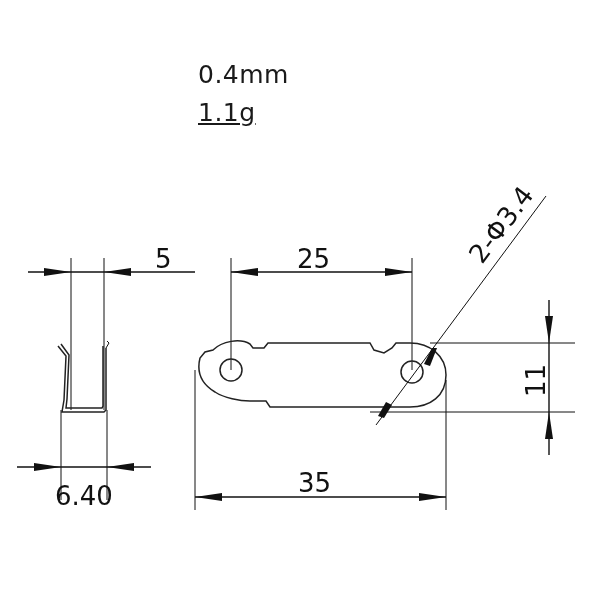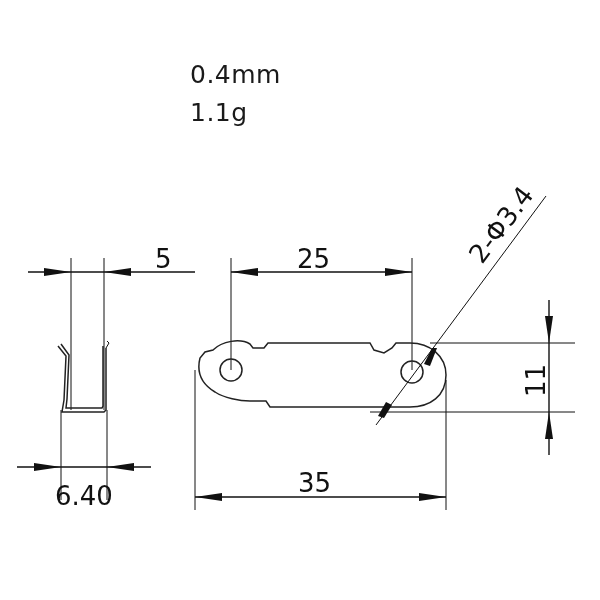--- a/index.html
+++ b/index.html
@@ -1,19 +1,19 @@
 <!DOCTYPE html>
 <html><head>
   <meta charset="utf-8">
   <style>
     html, body { margin: 0; padding: 0; background: #ffffff; }
     body { width: 600px; height: 600px; position: relative; overflow: hidden; }
-    .spec { position: absolute; left: 190px; font-family: "DejaVu Sans", sans-serif; font-size: 25px; color: #1a1a1a; letter-spacing: 0.5px; }
+    .spec { position: absolute; left: 198px; font-family: "DejaVu Sans", sans-serif; font-size: 25px; color: #1a1a1a; letter-spacing: 0.5px; }
     #spec-thickness { top: 60px; }
-    #spec-weight { top: 98px; }
+    #spec-weight { top: 98px; text-decoration: underline; }
     svg { position: absolute; left: 0; top: 0; }
     .dim-text { font-family: "DejaVu Sans", sans-serif; font-size: 26px; fill: #111; }
     .line { stroke: #111; stroke-width: 1.4; fill: none; }
     .thin { stroke: #111; stroke-width: 1; fill: none; }
     .part { stroke: #222; stroke-width: 1.5; fill: none; }
     .arrow { fill: #111; stroke: none; }
   </style>
 </head>
 <body>
 

